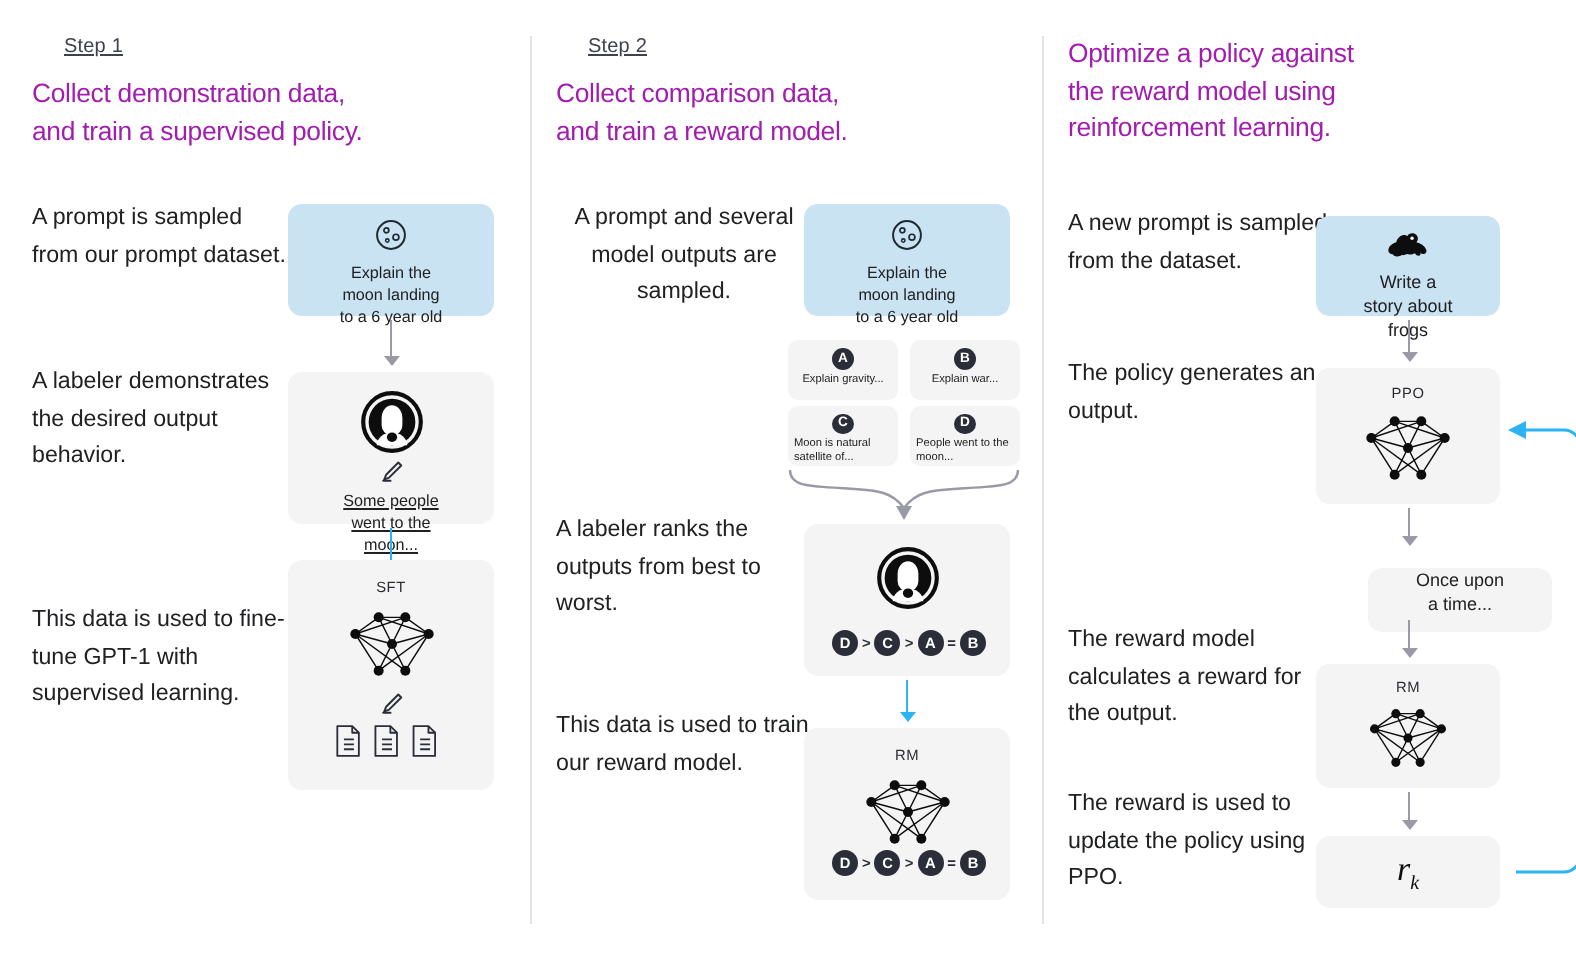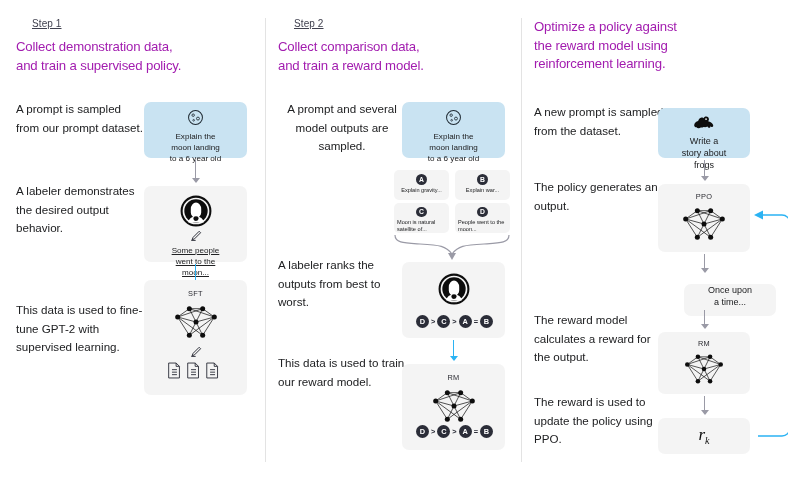--- a/index.html
+++ b/index.html
@@ -108,21 +108,21 @@
 
   <div class="col" id="col1">
     <div class="step-label">Step 1</div>
     <div class="step-title">
       <span>Collect demonstration data,</span><br>
       <span>and train a supervised policy.</span>
     </div>
 
     <div class="body-text" style="top:182px;">A labeler demonstrates the desired output behavior.</div>
     <div class="body-text" style="top:100px;">A prompt is sampled from our prompt dataset.</div>
-    <div class="body-text" style="top:301px;">This data is used to fine-tune GPT-2 with supervised learning.</div>
+    <div class="body-text" style="top:301px;">This data is used to fine-tune GPT-1 with supervised learning.</div>
 
     <div class="box blue" style="left:128px; top:102px; width:103px; height:56px; padding-top:7px;">
       <div class="icon-wrap">
         <svg width="17" height="17" viewBox="0 0 22 22">
           <circle cx="11" cy="11" r="9" fill="none" stroke="#1f2a33" stroke-width="1.3"></circle>
           <circle cx="8" cy="8" r="1.6" fill="none" stroke="#1f2a33" stroke-width="1.1"></circle>
           <circle cx="14.2" cy="12.4" r="1.9" fill="none" stroke="#1f2a33" stroke-width="1.1"></circle>
           <circle cx="8.6" cy="14.6" r="1.1" fill="none" stroke="#1f2a33" stroke-width="1"></circle>
         </svg>
       </div>

